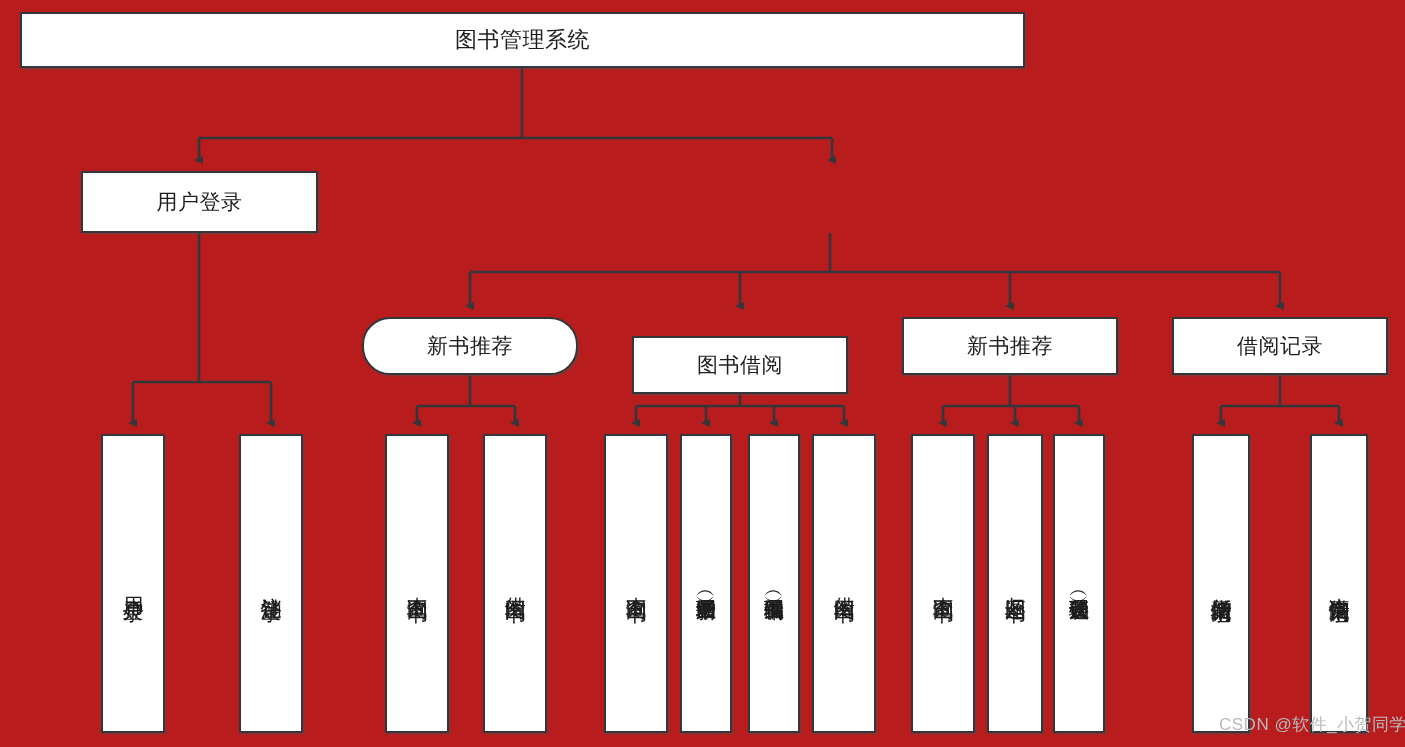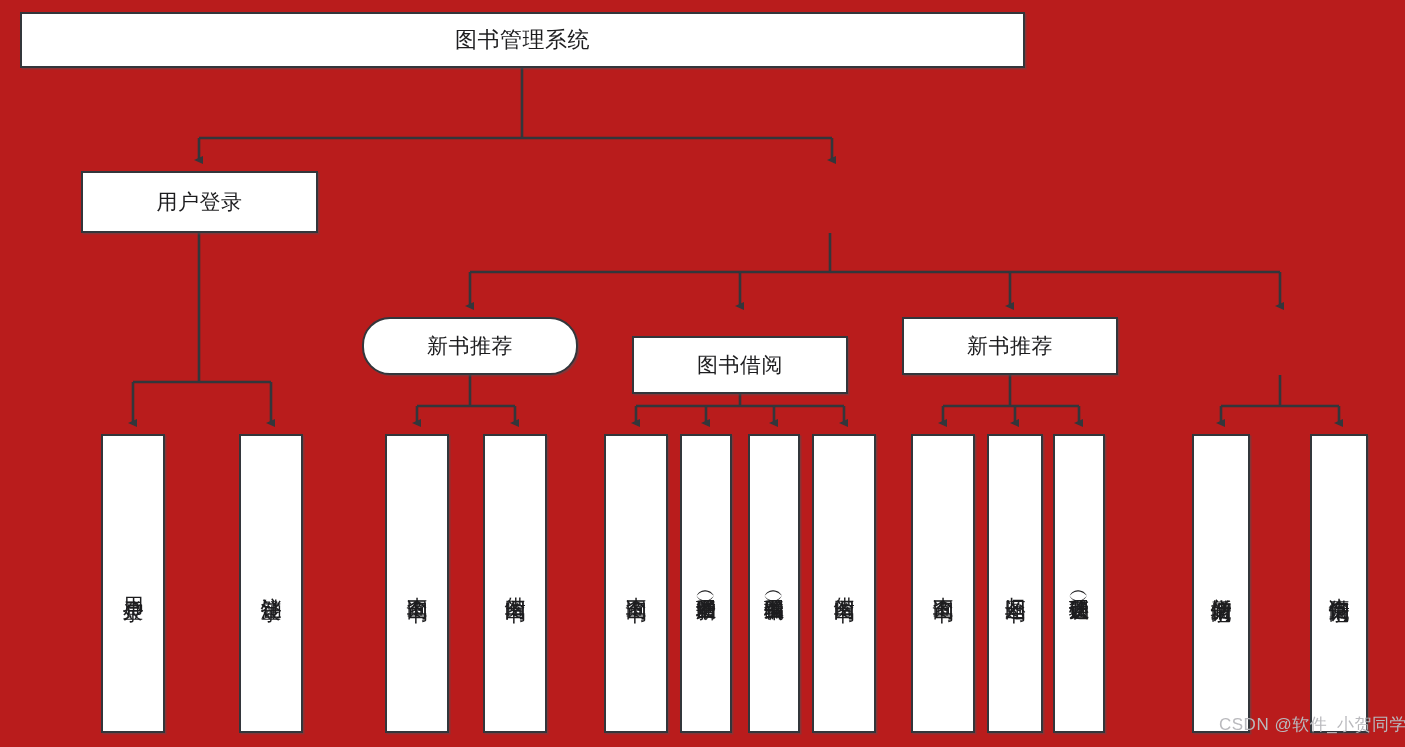--- a/index.html
+++ b/index.html
@@ -132,20 +132,23 @@
 
   <div class="node lv3" style="left:362px;top:317px;width:216px;height:58px;border-radius:28px;">
     <span class="lbl">新书推荐</span>
   </div>
   <div class="node lv3" style="left:632px;top:336px;width:216px;height:58px;">
     <span class="lbl">图书借阅</span>
   </div>
   <div class="node lv3" style="left:902px;top:317px;width:216px;height:58px;">
     <span class="lbl">新书推荐</span>
   </div>
+  <div class="node lv3" style="left:1172px;top:317px;width:216px;height:58px;">
+    <span class="lbl">借阅记录</span>
+  </div>
 
   <div class="node leaf" style="left:101px;top:434px;width:64px;height:299px;">
     <span class="lbl">用户登录</span>
   </div>
   <div class="node leaf" style="left:239px;top:434px;width:64px;height:299px;">
     <span class="lbl">注销登录</span>
   </div>
 
   <div class="node leaf" style="left:385px;top:434px;width:64px;height:299px;">
     <span class="lbl">查询图书</span>

